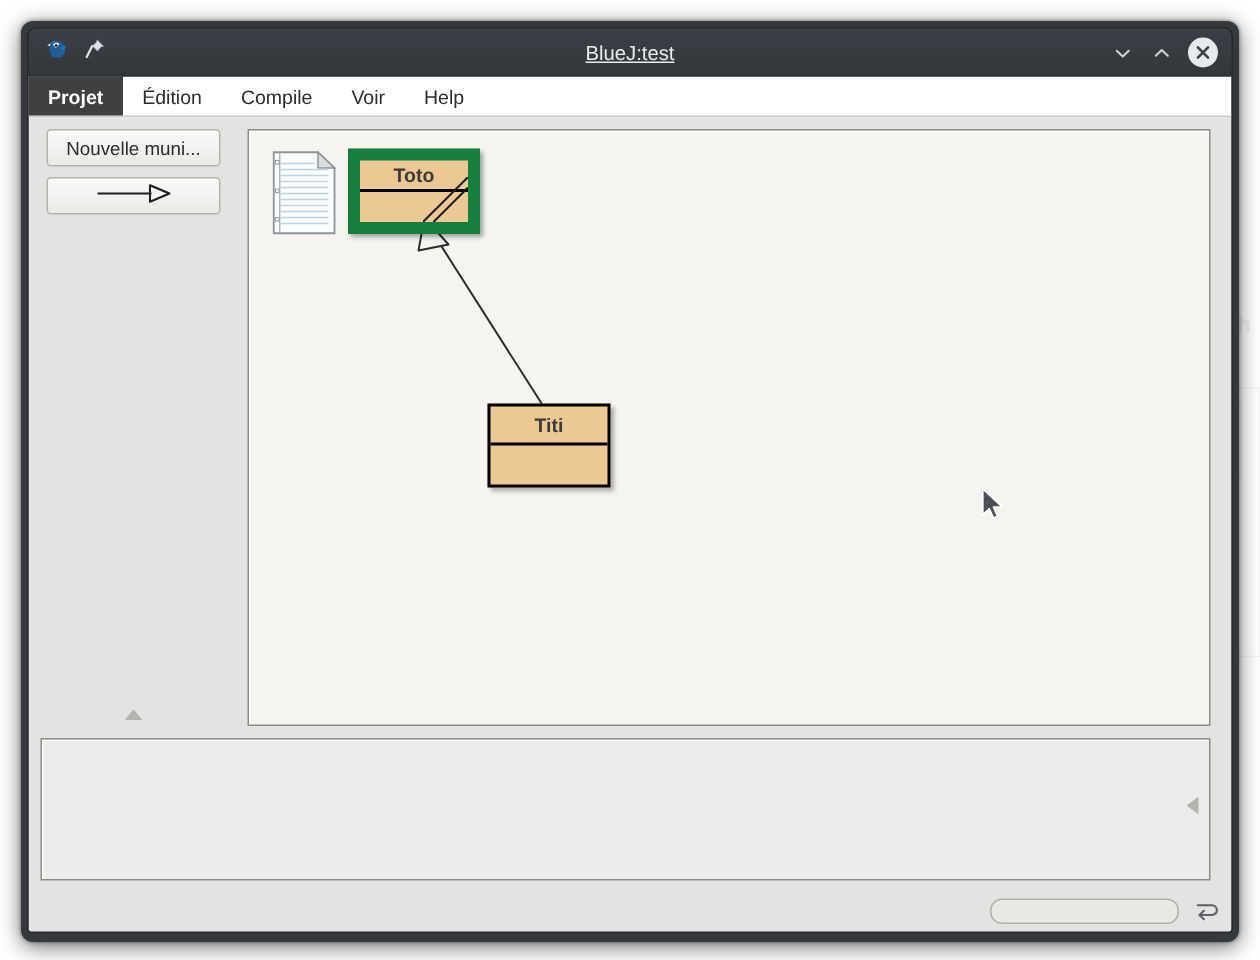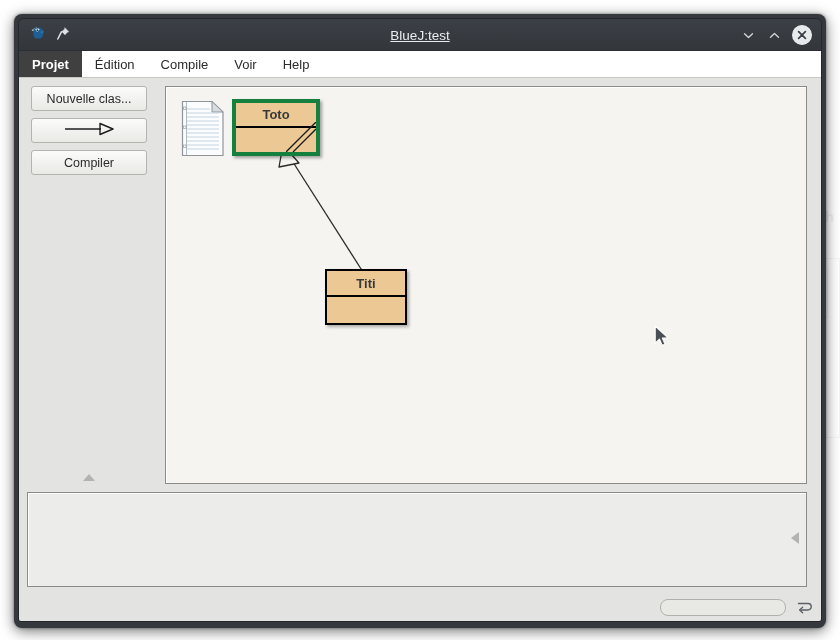--- a/index.html
+++ b/index.html
@@ -181,21 +181,21 @@
   }
   .cbox .cb-title {
     height: 50%;
     display: flex; align-items: center; justify-content: center;
     font-size: 13px; font-weight: bold; color: #3a3a3a;
     font-family: "Liberation Sans", sans-serif;
   }
   .cbox .cb-body { height: 50%; }
 
   .cbox.selected {
-    border: 4px solid #15803d;
+    border: 8px solid #15803d;
     box-shadow: 2px 2px 3px rgba(0,0,0,0.35);
   }
   .cbox.selected .cb-title { border-bottom: 2px solid #000000; }
 
   .cbox.plain {
     border: 2px solid #000000;
     box-shadow: 2px 2px 3px rgba(0,0,0,0.30);
   }
   .cbox.plain .cb-title { border-bottom: 2px solid #000000; }
 
@@ -330,30 +330,29 @@
       <div class="menu-item active">Projet</div>
       <div class="menu-item">Édition</div>
       <div class="menu-item">Compile</div>
       <div class="menu-item">Voir</div>
       <div class="menu-item">Help</div>
     </div>
 
     <div class="app-body">
 
       <div class="sidebar">
-        <div class="side-btn">Nouvelle clas...</div>
+        <div class="side-btn">Nouvelle muni...</div>
         <div class="side-btn">
           <span>
             <svg width="56" height="16" viewBox="0 0 56 16">
               <line x1="4" y1="8" x2="40" y2="8" stroke="#1e1e1e" stroke-width="1.4"></line>
               <polygon points="39,2.5 52,8 39,13.5" fill="none" stroke="#1e1e1e" stroke-width="1.4" stroke-linejoin="round"></polygon>
             </svg>
           </span>
         </div>
-        <div class="side-btn">Compiler</div>
         <div class="side-handle">
           <span>
             <svg width="14" height="9" viewBox="0 0 14 9">
               <polygon points="7,1 13,8 1,8" fill="#b3b3b0"></polygon>
             </svg>
           </span>
         </div>
       </div>
 
       <div class="diagram">

